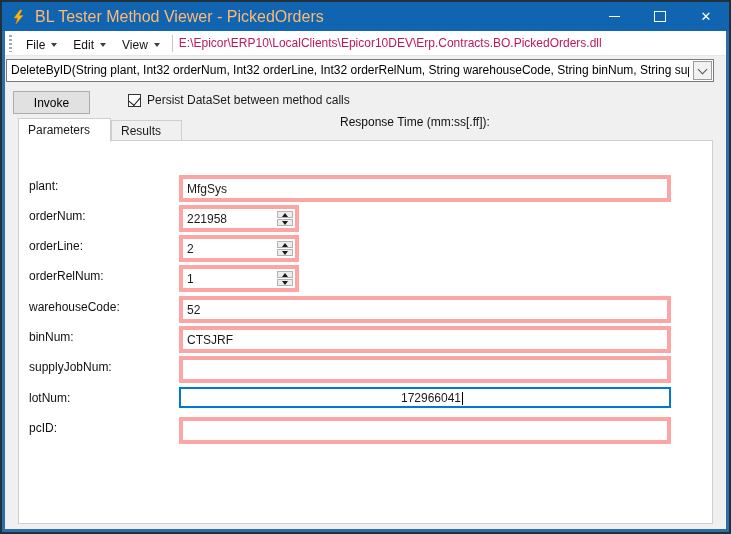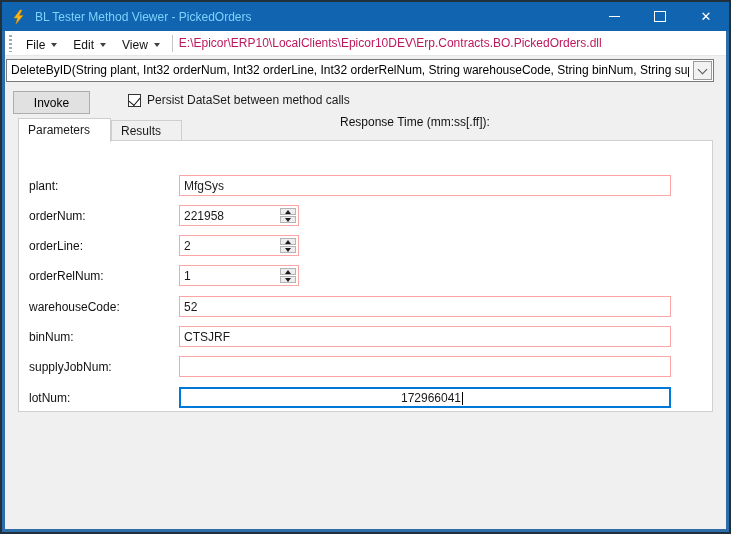--- a/index.html
+++ b/index.html
@@ -15,21 +15,21 @@
     border-left:3px solid var(--winborder,#2e6da8);
     border-right:3px solid var(--winborder,#2e6da8);
     border-bottom:3px solid var(--winborder,#2e6da8);
   }
   
   .titlebar{
     position:absolute;left:-3px;top:0;width:727px;height:29px;
     background:var(--titlebar,#1164b0);display:flex;align-items:center;
   }
   .titlebar .appicon{width:16px;height:16px;margin:0 8px 0 9px;flex:0 0 auto;}
-  .titlebar .titletext{color:#7dd3fc;font-size:12px;white-space:nowrap;}
+  .titlebar .titletext{color:#fdba74;font-size:16px;white-space:nowrap;}
   .wincontrols{position:absolute;right:0;top:0;height:29px;display:flex;}
   .wbtn{width:46px;height:29px;display:flex;align-items:center;justify-content:center;cursor:default;}
   .glyph-min{width:11px;height:1px;background:#fff;}
   .glyph-max{width:10px;height:9px;border:1px solid #fff;}
   .glyph-close{color:#fff;font-size:13px;line-height:13px;}
   
   .menubar{
     position:absolute;left:0;top:29px;width:721px;height:25px;background:#fff;
     display:flex;align-items:center;border-bottom:1px solid #e6e6e6;box-sizing:border-box;
   }
@@ -69,29 +69,29 @@
   .tabstrip{position:absolute;left:13px;top:116px;height:22px;display:flex;align-items:flex-end;}
   .tab{box-sizing:border-box;padding:3px 20px 4px 9px;color:#1a1a1a;position:relative;}
   .tab.active{
     background:#fff;border:1px solid #cfcfcf;border-bottom:none;height:24px;z-index:3;
     padding-top:4px;margin-bottom:-2px;
   }
   .tab.inactive{
     background:#f0f0f0;border:1px solid #cfcfcf;border-bottom:none;height:20px;z-index:1;
   }
   .tabpanel{
-    position:absolute;left:13px;top:138px;width:695px;height:272px;box-sizing:border-box;
+    position:absolute;left:13px;top:138px;width:695px;height:384px;box-sizing:border-box;
     background:#fff;border:1px solid #cfcfcf;z-index:2;
   }
   
   .row{position:absolute;left:0;width:100%;height:22px;}
   .flabel{position:absolute;left:10px;top:4px;color:#111;}
   .tbox{
     position:absolute;left:160px;top:0;width:492px;height:21px;box-sizing:border-box;
-    background:#fff;border:1px solid #fca5a5;padding:3px 4px 16px 4px;overflow:hidden;white-space:nowrap;
+    background:#fff;border:4px solid #fca5a5;padding:3px 4px 16px 4px;overflow:hidden;white-space:nowrap;
   }
   .tbox.spinbox{width:120px;}
   .tbox.focused{border:2px solid var(--focus,#0078d7);padding:2px 3px 0 17px;}
   .caret{display:inline-block;width:1px;height:13px;background:#000;vertical-align:text-bottom;margin-left:1px;}
   .spinbtns{position:absolute;right:2px;top:2px;width:16px;height:15px;display:flex;flex-direction:column;gap:1px;}
   .sb{flex:1;box-sizing:border-box;background:#ededed;border:1px solid #b3b3b3;display:flex;align-items:center;justify-content:center;}
   .tri-up-s{width:0;height:0;border-left:3px solid transparent;border-right:3px solid transparent;border-bottom:4px solid #1a1a1a;}
   .tri-down-s{width:0;height:0;border-left:3px solid transparent;border-right:3px solid transparent;border-top:4px solid #1a1a1a;}
 </style>
 </head>
@@ -207,15 +207,19 @@
         <div class="tbox"><span></span></div>
       </div>
       <div class="row" style="top: 185px;">
         <span class="flabel">binNum:</span>
         <div class="tbox"><span>CTSJRF</span></div>
       </div>
       <div class="row" style="top: 246px; text-align: center;">
         <span class="flabel">lotNum:</span>
         <div class="tbox focused"><span>172966041</span><span class="caret"></span></div>
       </div>
+      <div class="row" style="top: 276px;">
+        <span class="flabel">pcID:</span>
+        <div class="tbox"><span></span></div>
+      </div>
     </div>
 
 </div>
 
 </body></html>

